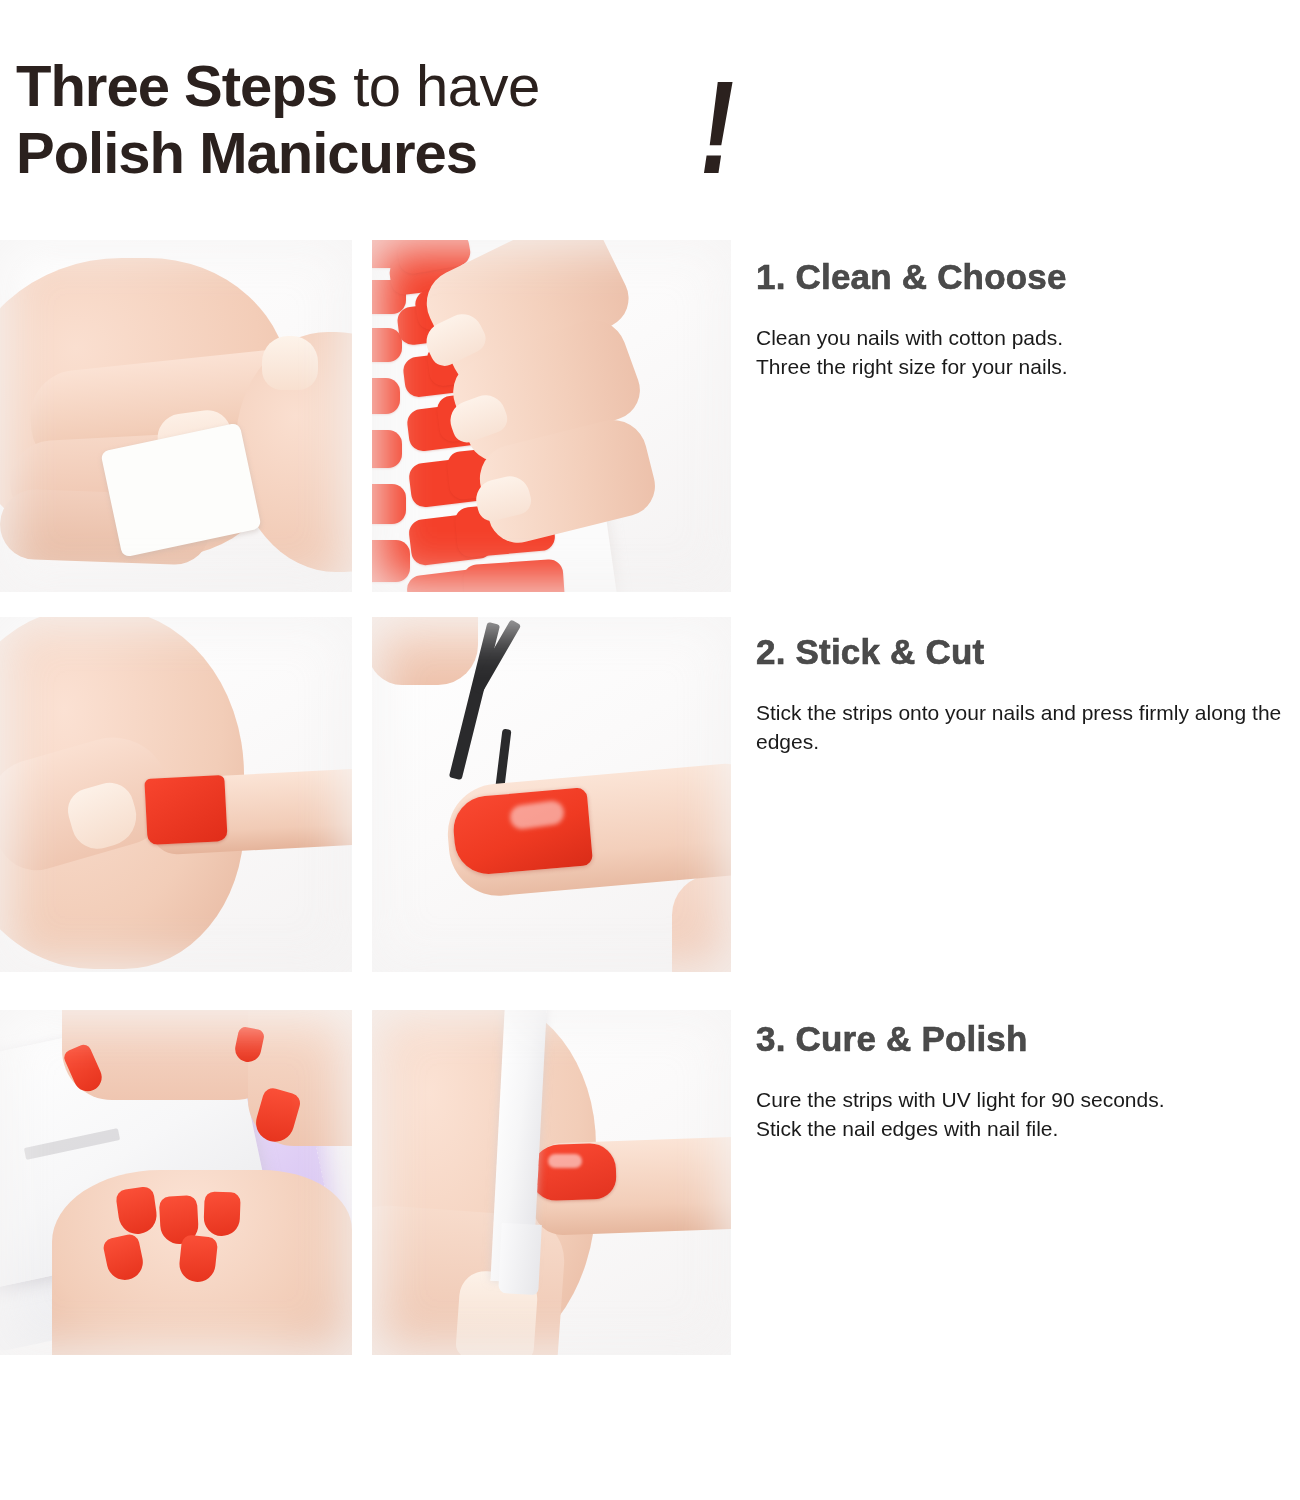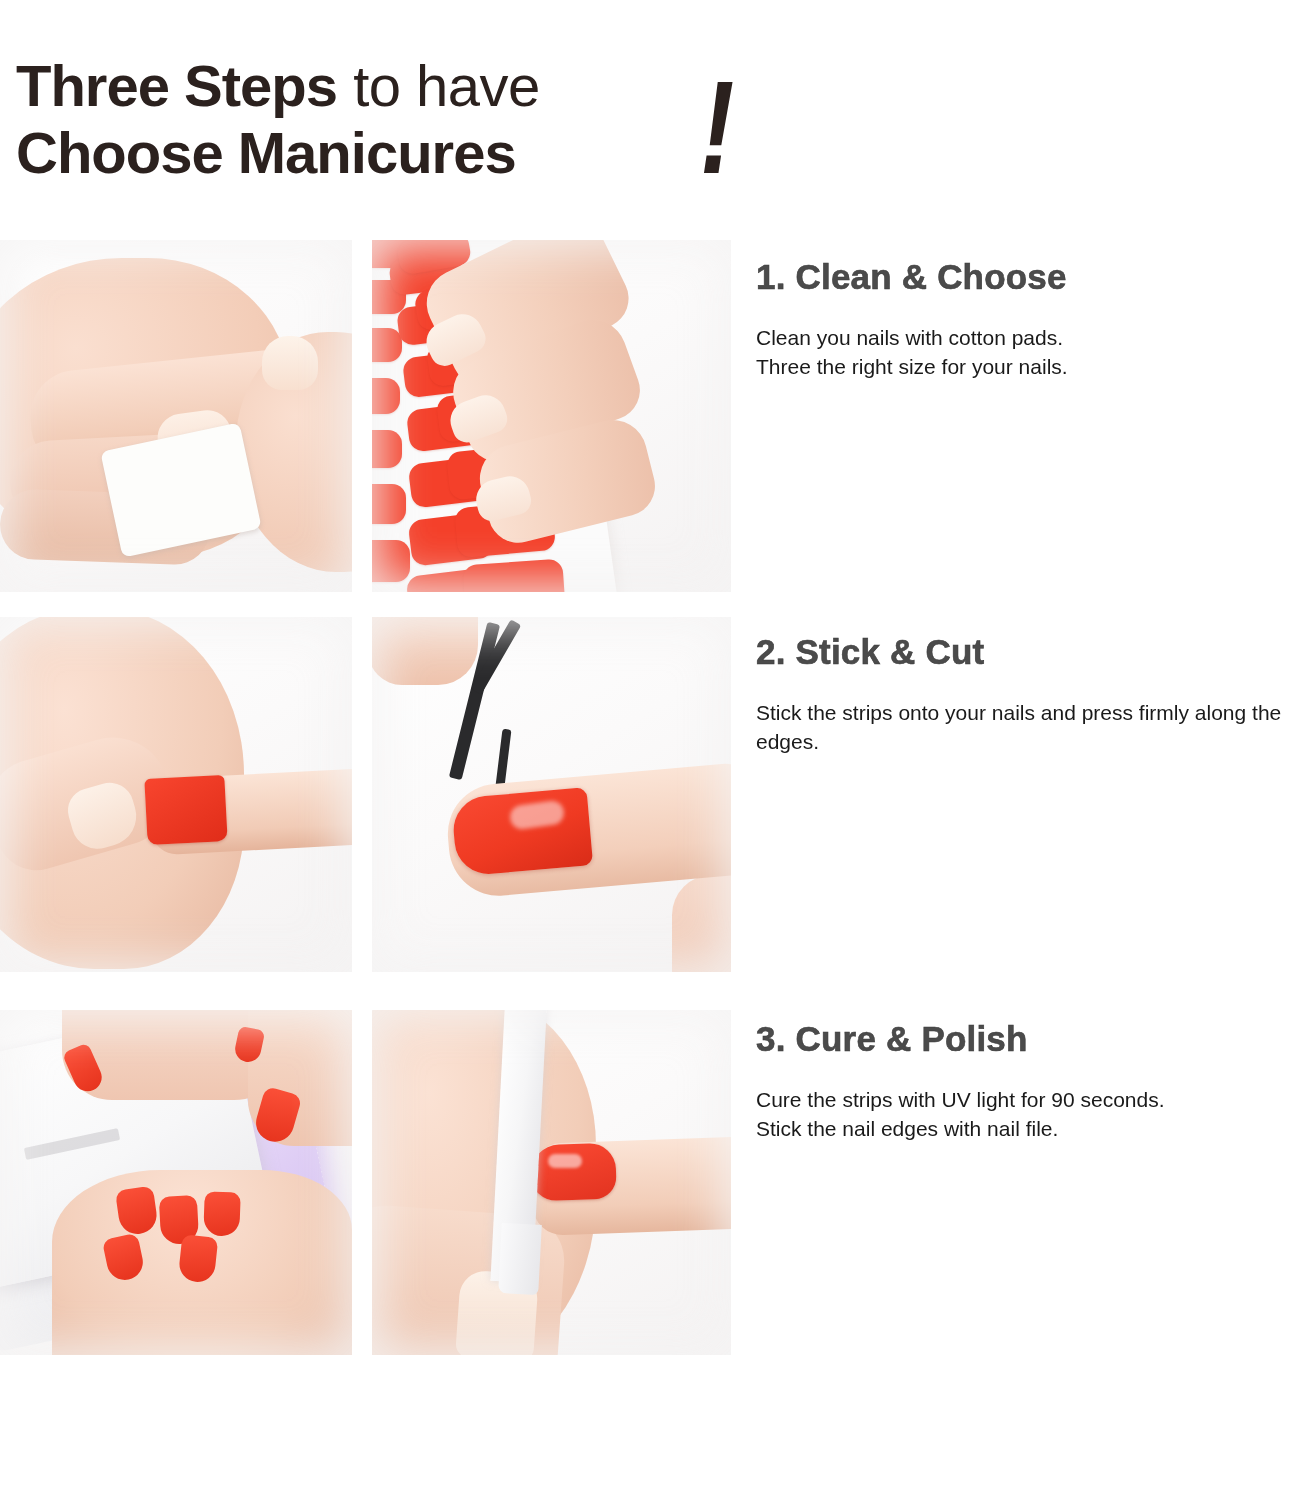--- a/index.html
+++ b/index.html
@@ -153,21 +153,21 @@
 </style>
 </head>
 <body>
 
 <div id="title-block">
   <div class="title-line l1">
     <span class="t-bold">Three Steps</span>
     <span class="t-reg">to have</span>
   </div>
   <div class="title-line l2">
-    <span class="t-bold">Choose Manicures</span>
+    <span class="t-bold">Polish Manicures</span>
   </div>
 </div>
 <div id="bang">!</div>
 
 <div class="photo col-a row-1">
   <div class="ph-inner">
     <div class="wash"></div>
     <div class="skin p1-hand"></div>
     <div class="skin p1-finger"></div>
     <div class="skin p1-finger2"></div>

